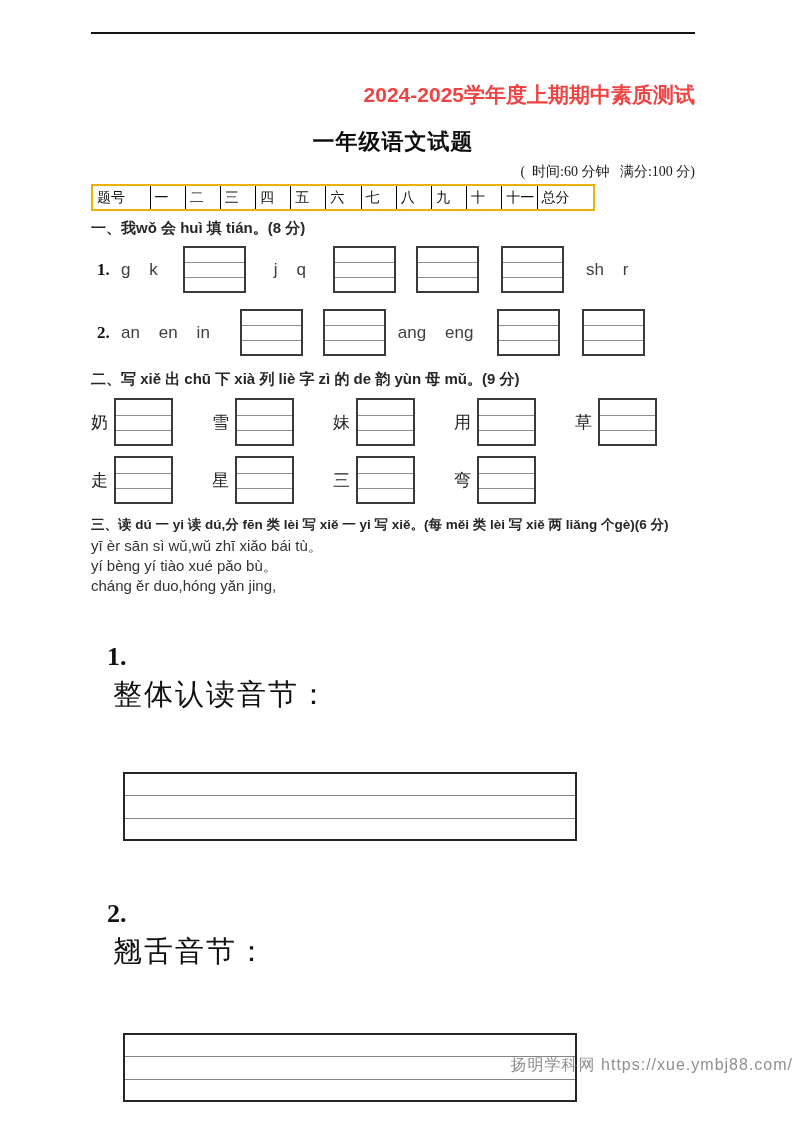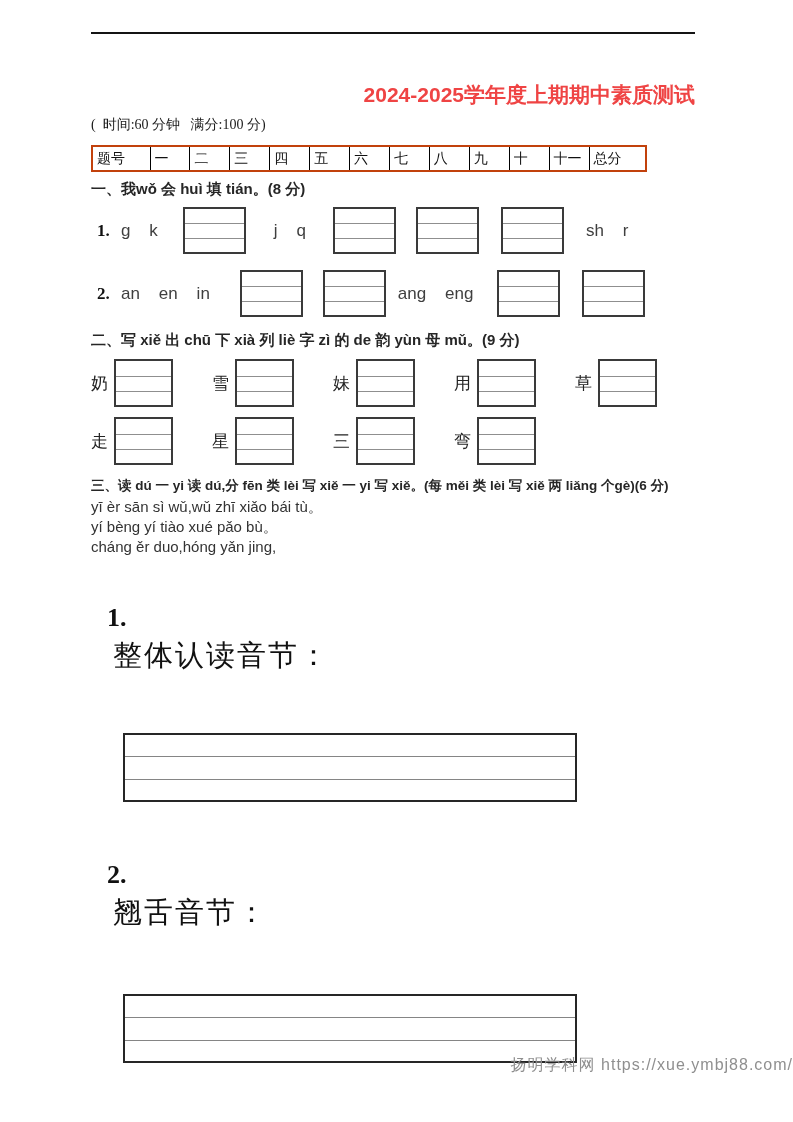--- a/index.html
+++ b/index.html
@@ -7,25 +7,25 @@
     width:793px;height:1122px;background:#ffffff;position:relative;overflow:hidden;
     font-family:"Liberation Sans", sans-serif;color:#1c1c1c;
   }
   .top-rule{position:absolute;top:32px;left:91px;width:604px;height:2px;background:#141414;}
   .content{position:absolute;left:91px;top:0;width:604px;}
 
   .page-title{margin-top:84px;text-align:right;font-family:Liberation Sans, sans-serif;
     font-weight:bold;font-size:21px;line-height:22px;color:#ef4444;white-space:pre;}
   .page-subtitle{margin-top:24px;text-align:center;font-family:"Liberation Serif", serif;
     font-weight:bold;font-size:22px;line-height:23px;color:#0d0d0d;letter-spacing:1px;white-space:pre;}
-  .exam-meta{margin-top:11px;text-align:left;font-family:"Liberation Serif", serif;
+  .exam-meta{margin-top:11px;text-align:right;font-family:"Liberation Serif", serif;
     font-size:14px;line-height:16px;color:#1a1a1a;white-space:pre;}
 
-  table.score{margin-top:12px;width:556px;border-collapse:collapse;table-layout:fixed;
-    border:2px solid #c2410c;}
+  table.score{margin-top:4px;width:504px;border-collapse:collapse;table-layout:fixed;
+    border:2px solid #eab308;}
   table.score td{border:1px solid #000;height:21px;font-size:14px;padding:1px 0 1px 4px;
     text-align:left;vertical-align:middle;color:#111;white-space:nowrap;overflow:hidden;}
 
   .sec-heading{margin-top:8px;font-size:15px;font-weight:600;color:#262626;
     line-height:18px;white-space:pre;}
   .sec-heading.tight{font-size:13.5px;letter-spacing:0;}
 
   .q-row{display:flex;align-items:center;}
   .q-row .qnum{font-family:"Liberation Serif", serif;font-weight:bold;font-size:17px;
     color:#111;width:24px;flex:0 0 auto;padding-left:6px;}
@@ -76,20 +76,21 @@
   .mt-sec3{margin-top:12px;}
 </style>
 </head>
 <body>
 
 <div class="top-rule"></div>
 
 <div class="content">
 
   <div class="page-title">2024-2025学年度上期期中素质测试</div>
+  <div class="page-subtitle">一年级语文试题</div>
   <div class="exam-meta">(  时间:60 分钟   满分:100 分)</div>
 
   <table class="score">
     <colgroup>
       <col style="width:58px">
       <col>
         <col>
         <col>
         <col>
         <col>

